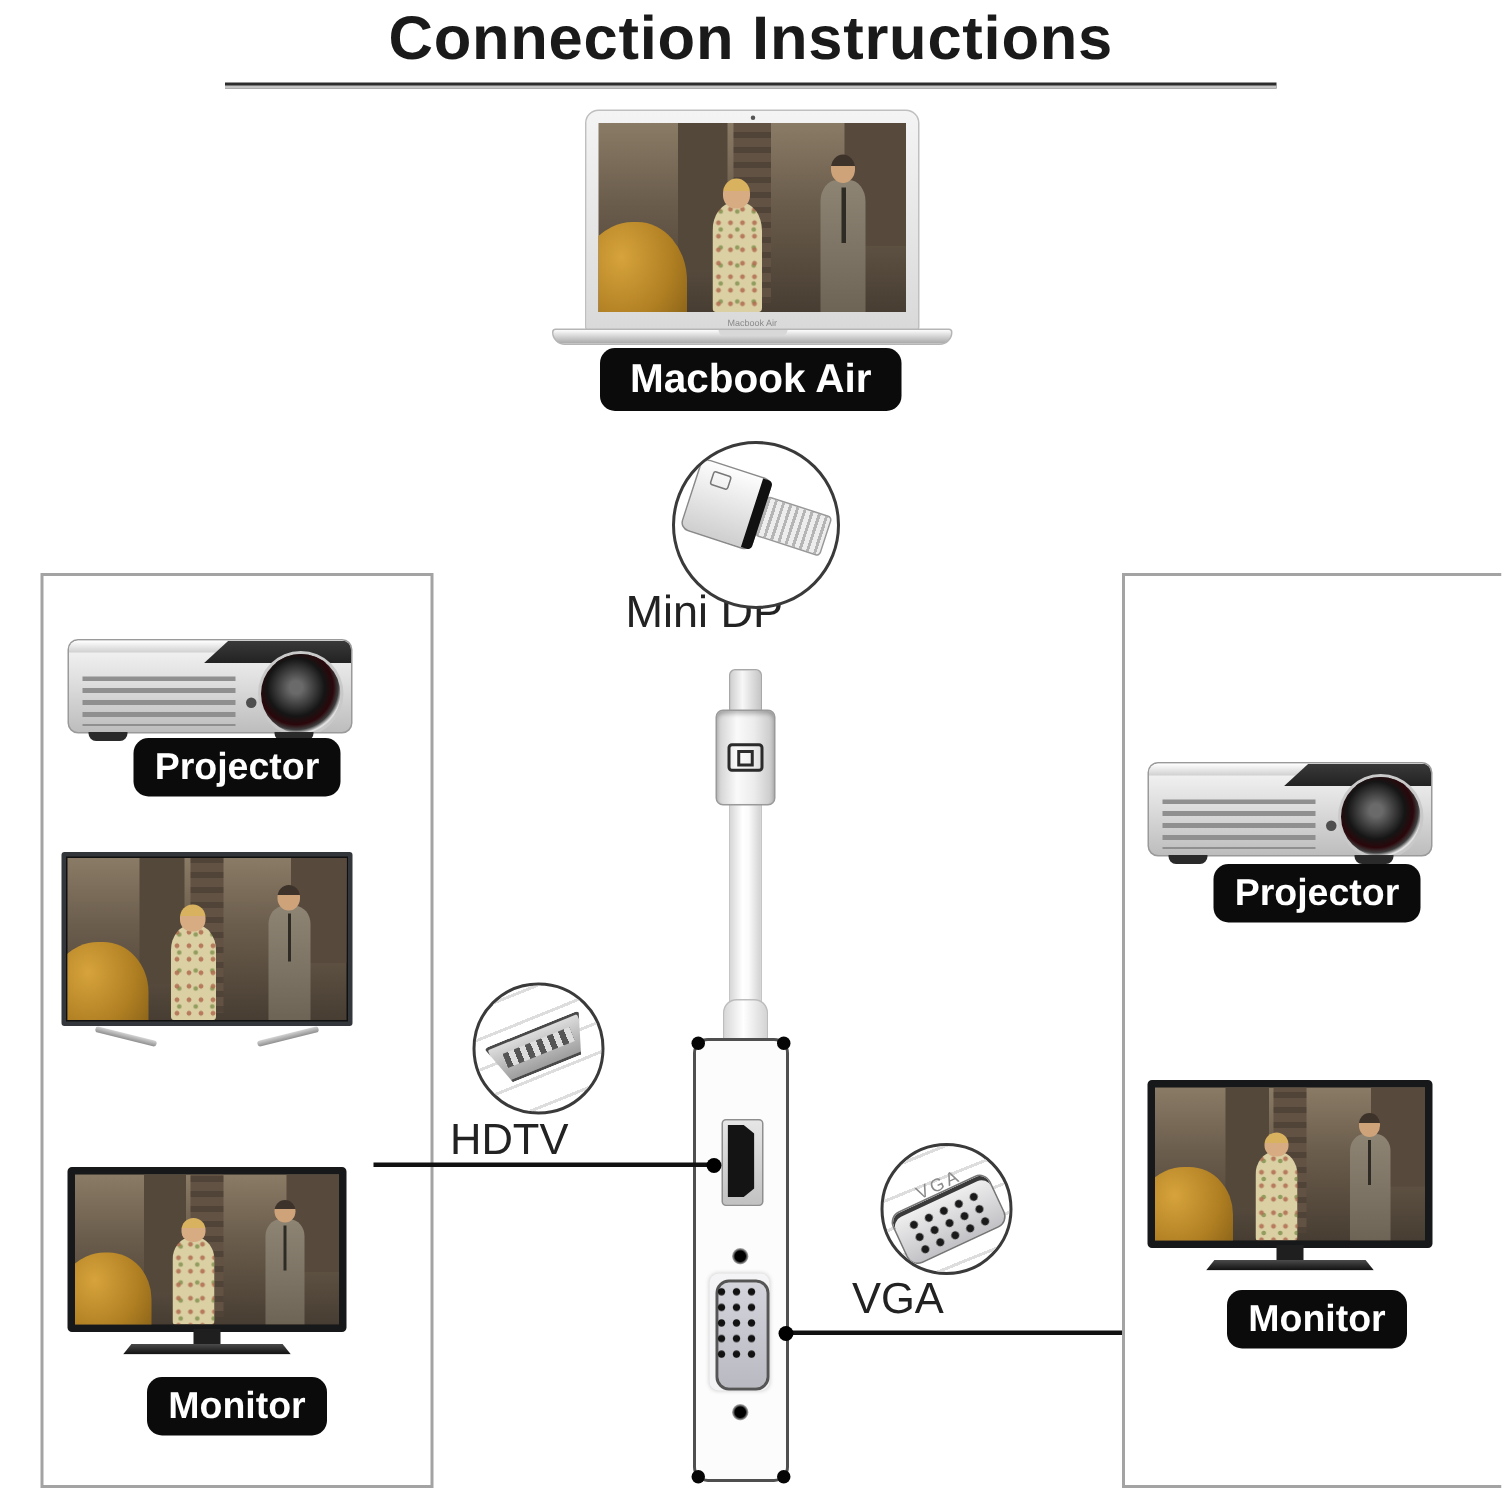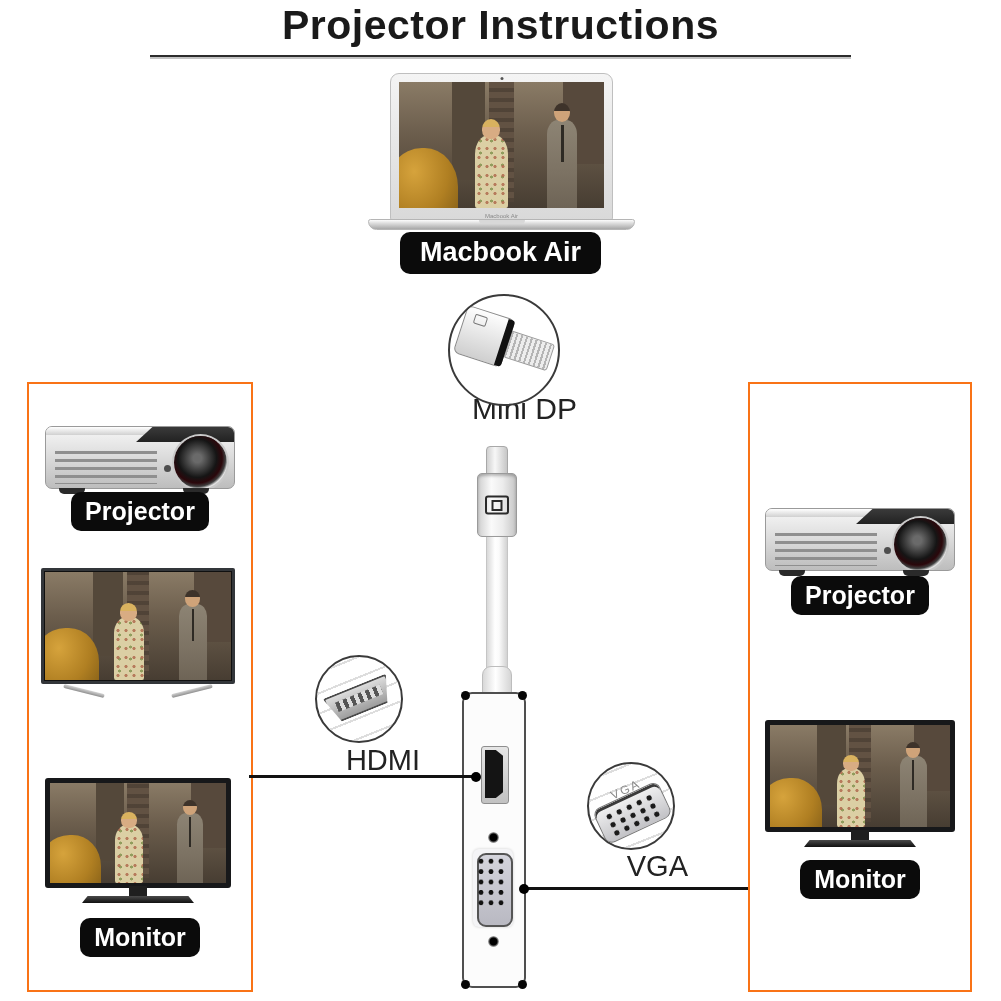--- a/index.html
+++ b/index.html
@@ -35,21 +35,21 @@
           border-radius:36% 36% 4% 4%/16% 16% 0 0;}
   .ph-man::before{content:"";position:absolute;left:46%;top:6%;width:9%;height:42%;background:#2e2a24;}
   .ph-man-head{right:16.5%;bottom:68%;width:8%;height:15%;border-radius:50%;
                background:linear-gradient(180deg,#3e332a 0 40%,#cfa379 40%);}
 
   
   .tag-row{position:absolute;left:0;right:0;display:flex;justify-content:center;}
   .tag{background:#0b0b0b;color:#fff;font-weight:700;font-size:25px;line-height:1.25;
        padding:4px 14px;border-radius:10px;}
   .tag.big{font-size:27px;padding:4px 20px;}
-  .plain-label{position:absolute;text-align:right;font-size:29px;color:#222;}
+  .plain-label{position:absolute;text-align:left;font-size:29px;color:#222;}
 
   
   .mac-screen{position:absolute;left:390px;top:73px;width:221px;height:146px;
               background:linear-gradient(180deg,#f4f4f4,#d9d9d9);
               border:1px solid #bfbfbf;border-radius:9px 9px 3px 3px;}
   .mac-cam{position:absolute;top:3px;left:50%;transform:translateX(-50%);
            width:3px;height:3px;border-radius:50%;background:#555;}
   .mac-brand{position:absolute;bottom:1px;left:0;right:0;text-align:center;
              font-size:6px;color:#8a8a8a;}
   .mac-base{position:absolute;left:368px;top:219px;width:265px;height:9px;
@@ -131,21 +131,21 @@
   .vga-outer{position:absolute;left:9px;top:155px;width:40px;height:78px;
              background:#f4f4f6;border-radius:6px;box-shadow:0 0 3px rgba(0,0,0,.18);}
   .vga-inner{position:absolute;left:4px;top:4px;width:32px;height:70px;
              background:linear-gradient(180deg,#d4d4dc,#b9b9c2);
              border:2px solid #555;border-radius:9px;}
   .vga-pins{position:absolute;left:3px;top:7px;width:30px;height:52px;
              background-image:radial-gradient(circle,#121212 2.1px,transparent 2.8px);
              background-size:10px 10.4px;}
 
   
-  .panel{position:absolute;border:2px solid #f97316;background:#fff;}
+  .panel{position:absolute;border:2px solid #a3a3a3;background:#fff;padding-left:36px;}
 
   
   .proj{position:absolute;}
   .proj-body{position:absolute;left:0;right:0;bottom:5px;top:10px;
              background:linear-gradient(180deg,#f7f7f7 0%,#dedede 45%,#bdbdbd 100%);
              border:1px solid #9a9a9a;border-radius:7px;overflow:hidden;}
   .proj-roof{position:absolute;top:0;left:0;width:100%;height:8px;
              background:linear-gradient(180deg,#fff,#d0d0d0);}
   .proj-wedge{position:absolute;top:0;right:0;width:62%;height:15px;
              background:linear-gradient(180deg,#3a3a3a,#222);
@@ -185,21 +185,21 @@
 
   
   .watermark{position:absolute;left:0;right:0;top:930px;text-align:center;z-index:9;
              font-size:50px;font-weight:700;color:rgba(178,178,178,.85);letter-spacing:3px;}
 </style>
 </head>
 <body>
 
 <div class="canvas">
 
-  <div class="title">Projector Instructions</div>
+  <div class="title">Connection Instructions</div>
   <div class="title-rule"></div>
 
   <div class="mac-screen">
     <div class="mac-cam"></div>
     <div class="photo" style="left:8px;top:8px;right:8px;bottom:12px;">
       <i class="ph-b1"></i>
         <i class="ph-b2"></i>
         <i class="ph-b3"></i>
       <i class="ph-taxi"></i>
       <i class="ph-woman"></i>
@@ -241,21 +241,21 @@
     </div>
     <div class="screw s2"></div>
   </div>
 
   <div class="callout" style="left:315px;top:655px;width:84px;height:84px;">
     <div class="panel-lines"></div>
     <div class="hdmi-graphic">
       <div class="hdmi-shell"></div>
     </div>
   </div>
-  <div class="plain-label" style="left:300px;top:744px;width:120px;">HDMI</div>
+  <div class="plain-label" style="left:300px;top:744px;width:120px;">HDTV</div>
 
   <div class="callout" style="left:587px;top:762px;width:84px;height:84px;">
     <div class="panel-lines"></div>
     <div class="vga-graphic">
       <div class="vga-engraving">VGA</div>
       <div class="vga-shell"></div>
     </div>
   </div>
   <div class="plain-label" style="left:568px;top:850px;width:120px;">VGA</div>
 

